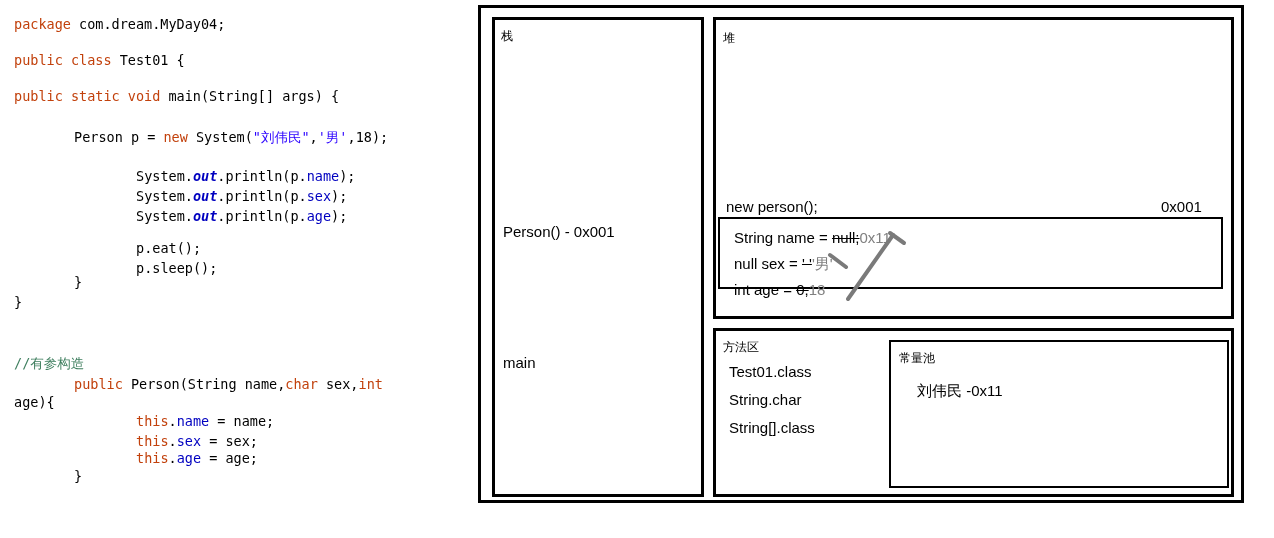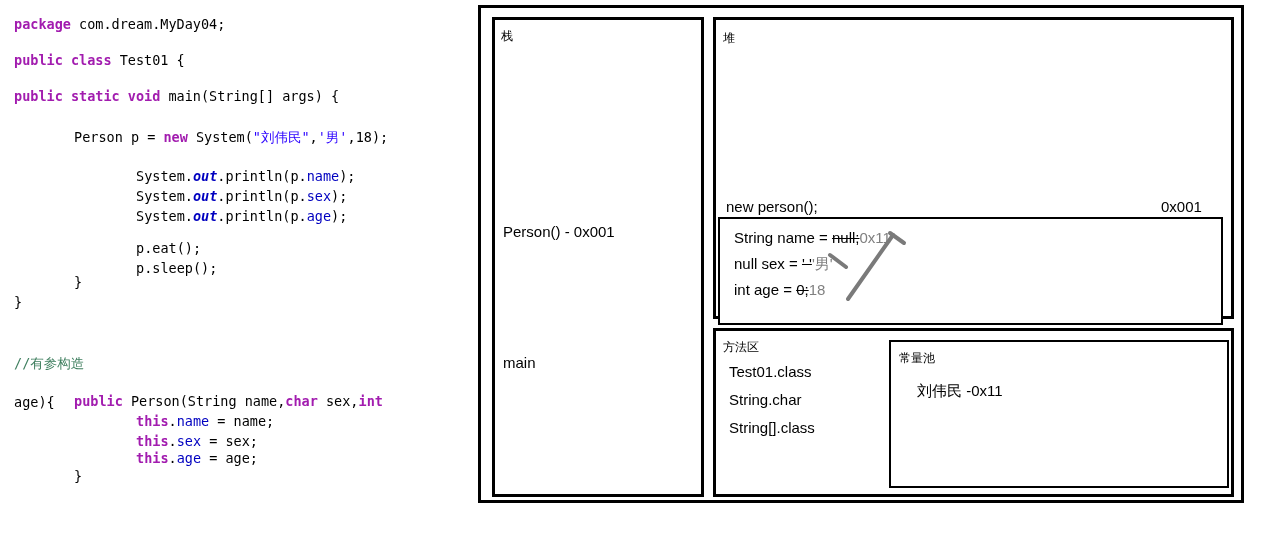--- a/index.html
+++ b/index.html
@@ -26,21 +26,21 @@
     font-family: "DejaVu Sans Mono", "Liberation Mono", monospace;
     font-size: 13.5px;
     line-height: 20px;
     color: #000000;
   }
   .code-line {
     position: absolute;
     white-space: pre;
     left: 14px;
   }
-  .kw      { color: #a21caf; font-weight: bold; }
+  .kw      { color: #c2410c; font-weight: normal; }
   .str     { color: #2a00ff; }
   .fld     { color: #0000c0; }
   .fldi    { color: #0000c0; font-weight: bold; font-style: italic; }
   .cmt     { color: #3f7f5f; }
   .plain   { color: #000000; }
 
   
   #diagram {
     position: absolute;
     left: 478px;
@@ -90,21 +90,21 @@
   .frame-line-2 { left: 14px; top: 36px; }
   .frame-line-3 { left: 14px; top: 62px; }
 
   #main-var { left: 34px; top: 88px; }
 
   
   #heap-box    { left: 232px; top: 9px;  width: 521px; height: 302px; }
   #heap-label  { left: 242px; top: 22px; }
   #heap-obj-title { left: 245px; top: 190px; }
   #heap-obj-addr  { left: 680px; top: 190px; }
-  #heap-obj-box   { left: 237px; top: 209px; width: 505px; height: 108px; }
+  #heap-obj-box   { left: 237px; top: 209px; width: 505px; height: 72px; }
 
   .heap-line { position: absolute; white-space: nowrap; font-size: 15px; }
   .heap-line-1 { left: 14px; top: 10px; }
   .heap-line-2 { left: 14px; top: 36px; }
   .heap-line-3 { left: 14px; top: 62px; }
   .strike { text-decoration: line-through; text-decoration-color: #000000; }
   .annot  { color: #808080; }
 
   
   #scratch-line {
@@ -137,21 +137,21 @@
     <div class="code-line" style="top: 86px; padding-left: 0px;"><span class="kw">public static void</span><span class="plain"> main(String[] args) {</span></div>
     <div class="code-line" style="top: 127px; padding-left: 60px;"><span class="plain">Person p = </span><span class="kw">new</span><span class="plain"> System(</span><span class="str">"刘伟民"</span><span class="plain">,</span><span class="str">'男'</span><span class="plain">,18);</span></div>
     <div class="code-line" style="top: 166px; padding-left: 122px;"><span class="plain">System.</span><span class="fldi">out</span><span class="plain">.println(p.</span><span class="fld">name</span><span class="plain">);</span></div>
     <div class="code-line" style="top: 186px; padding-left: 122px;"><span class="plain">System.</span><span class="fldi">out</span><span class="plain">.println(p.</span><span class="fld">sex</span><span class="plain">);</span></div>
     <div class="code-line" style="top: 206px; padding-left: 122px;"><span class="plain">System.</span><span class="fldi">out</span><span class="plain">.println(p.</span><span class="fld">age</span><span class="plain">);</span></div>
     <div class="code-line" style="top: 238px; padding-left: 122px;"><span class="plain">p.eat();</span></div>
     <div class="code-line" style="top: 258px; padding-left: 122px;"><span class="plain">p.sleep();</span></div>
     <div class="code-line" style="top: 272px; padding-left: 60px;"><span class="plain">}</span></div>
     <div class="code-line" style="top: 292px; padding-left: 0px;"><span class="plain">}</span></div>
     <div class="code-line" style="top: 353px; padding-left: 0px;"><span class="cmt">//有参构造</span></div>
-    <div class="code-line" style="top: 391px; padding-left: 60px;"><span class="kw">public</span><span class="plain"> Person(String name,</span><span class="kw">char</span><span class="plain"> sex,</span><span class="kw">int</span></div>
+    <div class="code-line" style="top: 374px; padding-left: 60px;"><span class="kw">public</span><span class="plain"> Person(String name,</span><span class="kw">char</span><span class="plain"> sex,</span><span class="kw">int</span></div>
     <div class="code-line" style="top: 392px; padding-left: 0px;"><span class="plain">age){</span></div>
     <div class="code-line" style="top: 411px; padding-left: 122px;"><span class="kw">this</span><span class="plain">.</span><span class="fld">name</span><span class="plain"> = name;</span></div>
     <div class="code-line" style="top: 431px; padding-left: 122px;"><span class="kw">this</span><span class="plain">.</span><span class="fld">sex</span><span class="plain"> = sex;</span></div>
     <div class="code-line" style="top: 448px; padding-left: 122px;"><span class="kw">this</span><span class="plain">.</span><span class="fld">age</span><span class="plain"> = age;</span></div>
     <div class="code-line" style="top: 466px; padding-left: 60px;"><span class="plain">}</span></div>
   </div>
 
 <div id="diagram">
 
   <div class="box" id="stack-box"></div>

